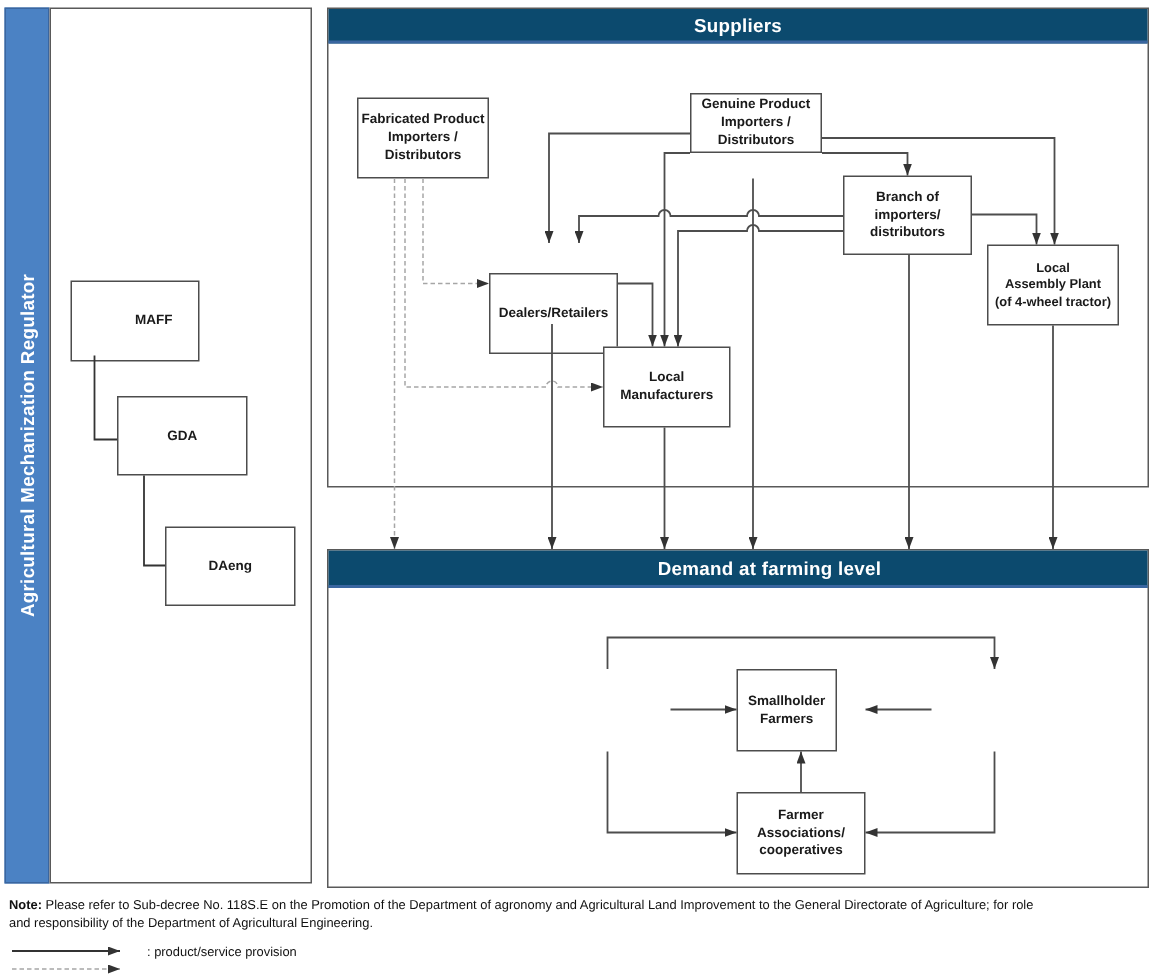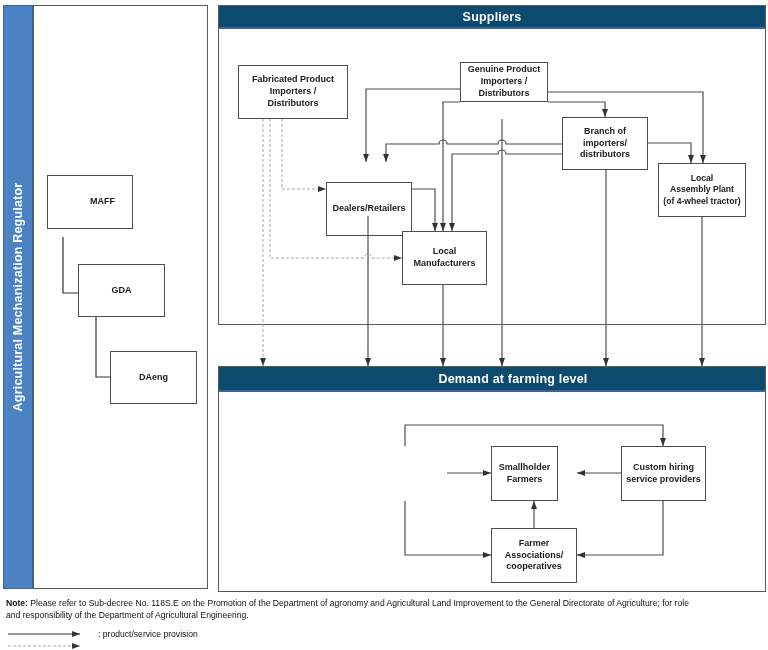--- a/index.html
+++ b/index.html
@@ -40,50 +40,48 @@
 </style>
 </head>
 <body>
 
 <div id="stage">
 
   <div class="bluebar">
     <span>Agricultural Mechanization Regulator</span>
   </div>
   <div class="panel" style="left:33px;top:5px;width:175px;height:584px;"></div>
-  <div class="node" style="left:47px;top:175px;width:86px;height:54px;padding-left:27px;">MAFF</div>
+  <div class="node" style="left:47px;top:187px;width:86px;height:54px;padding-left:27px;">MAFF</div>
   <div class="node" style="left:78px;top:264px;width:87px;height:53px;">GDA</div>
   <div class="node" style="left:110px;top:351px;width:87px;height:53px;">DAeng</div>
 
   <div class="panel" style="left:218px;top:5px;width:548px;height:320px;">
     <div class="hdr">Suppliers</div>
   </div>
-  <div class="node" style="left:238px;top:65px;width:110px;height:54px;">Fabricated Product
+  <div class="node" style="left:238px;top:65px;width:88px;height:54px;">Fabricated Product
 Importers /
 Distributors</div>
   <div class="node" style="left:460px;top:62px;width:88px;height:40px;">Genuine Product
 Importers /
 Distributors</div>
   <div class="node" style="left:562px;top:117px;width:86px;height:53px;">Branch of
 importers/
 distributors</div>
   <div class="node" style="left:658px;top:163px;width:88px;height:54px;font-size:8.6px;">Local
 Assembly Plant
 (of 4-wheel tractor)</div>
   <div class="node" style="left:326px;top:162px;width:86px;height:54px;margin-top:20px;">Dealers/Retailers</div>
   <div class="node" style="left:402px;top:231px;width:85px;height:54px;">Local
 Manufacturers</div>
 
   <div class="panel" style="left:218px;top:366px;width:548px;height:226px;">
     <div class="hdr" style="height:23px;padding-left:42px;">Demand at farming level</div>
   </div>
   <div class="node" style="left:491px;top:446px;width:67px;height:55px;">Smallholder
 Farmers</div>
-  <div class="node" style="left:621px;top:446px;width:85px;height:55px;">Custom hiring
-service providers</div>
   <div class="node" style="left:491px;top:528px;width:86px;height:55px;">Farmer
 Associations/
 cooperatives</div>
 
   <div class="note"><b>Note:</b><span> Please refer to Sub-decree No. 118S.E on the Promotion of the Department of agronomy and Agricultural Land Improvement to the General Directorate of Agriculture; for role
 and responsibility of the Department of Agricultural Engineering.</span></div>
   <div class="legend-label">: product/service provision</div>
 
   <svg id="lines" width="768" height="650" viewBox="0 0 768 650">
     <defs>

